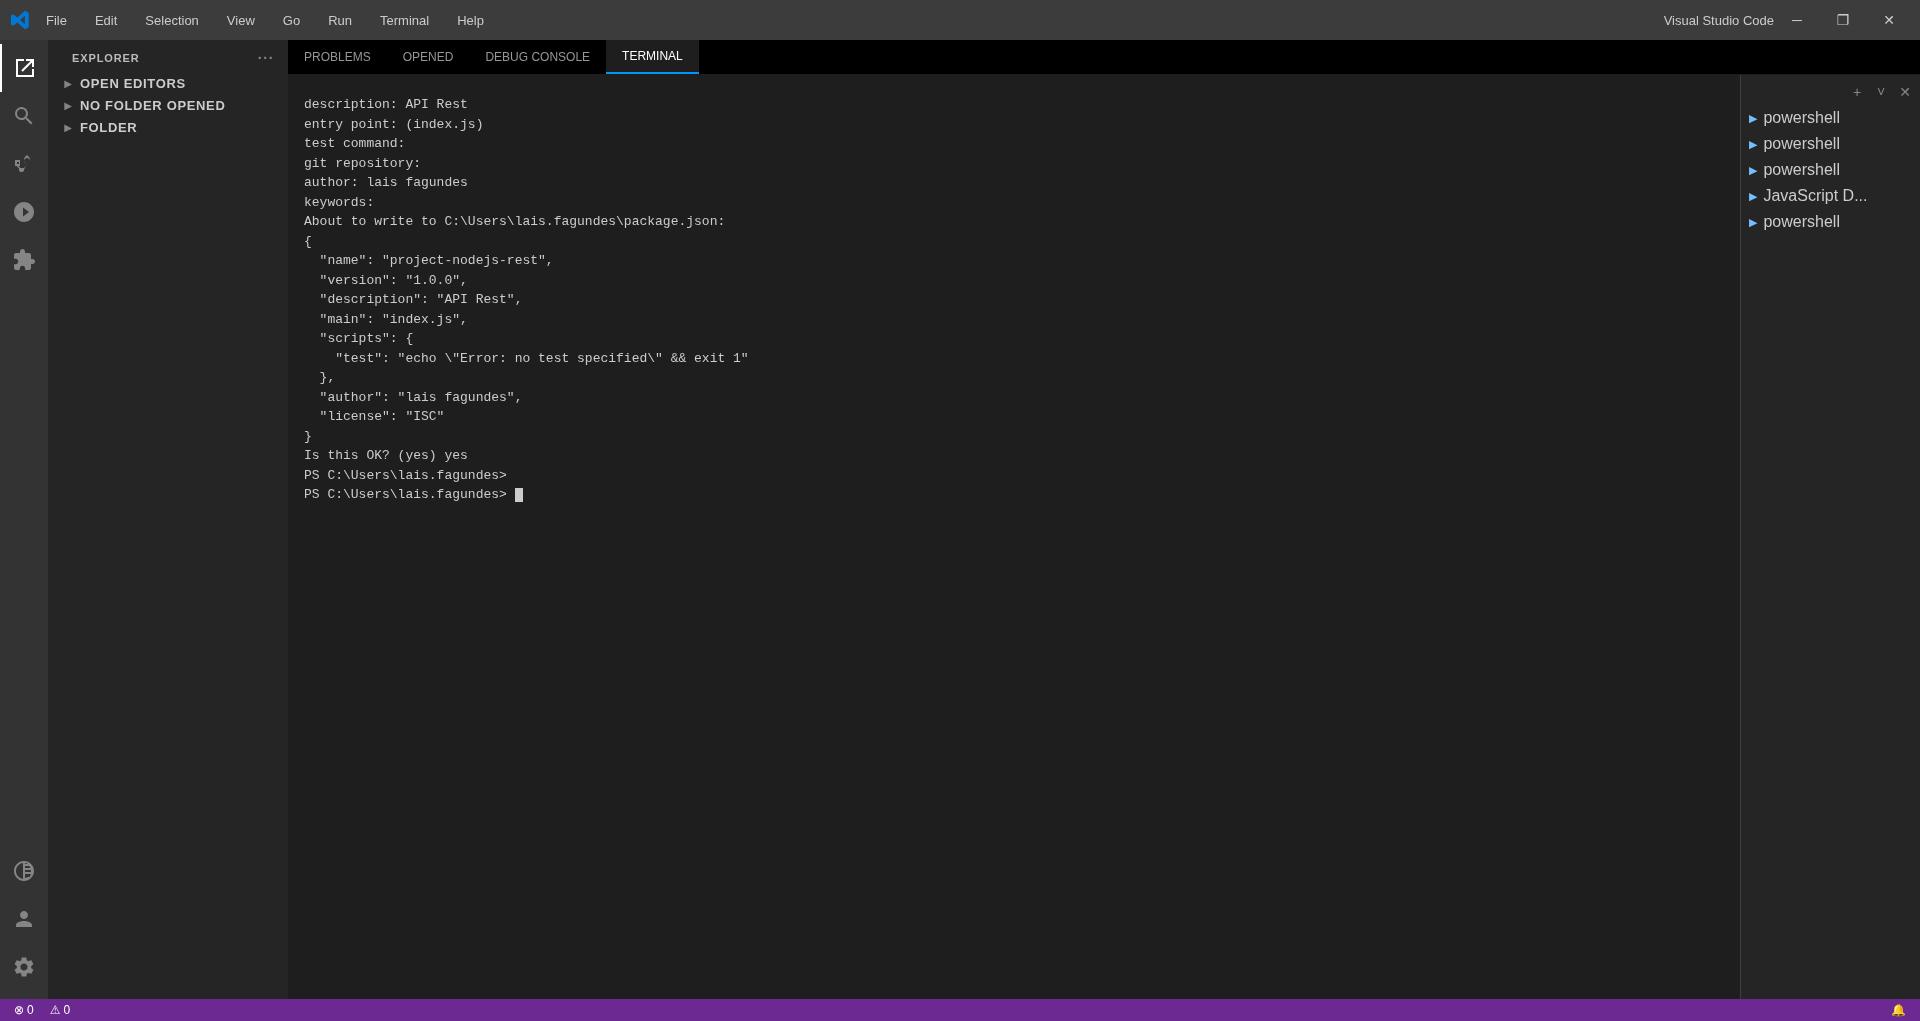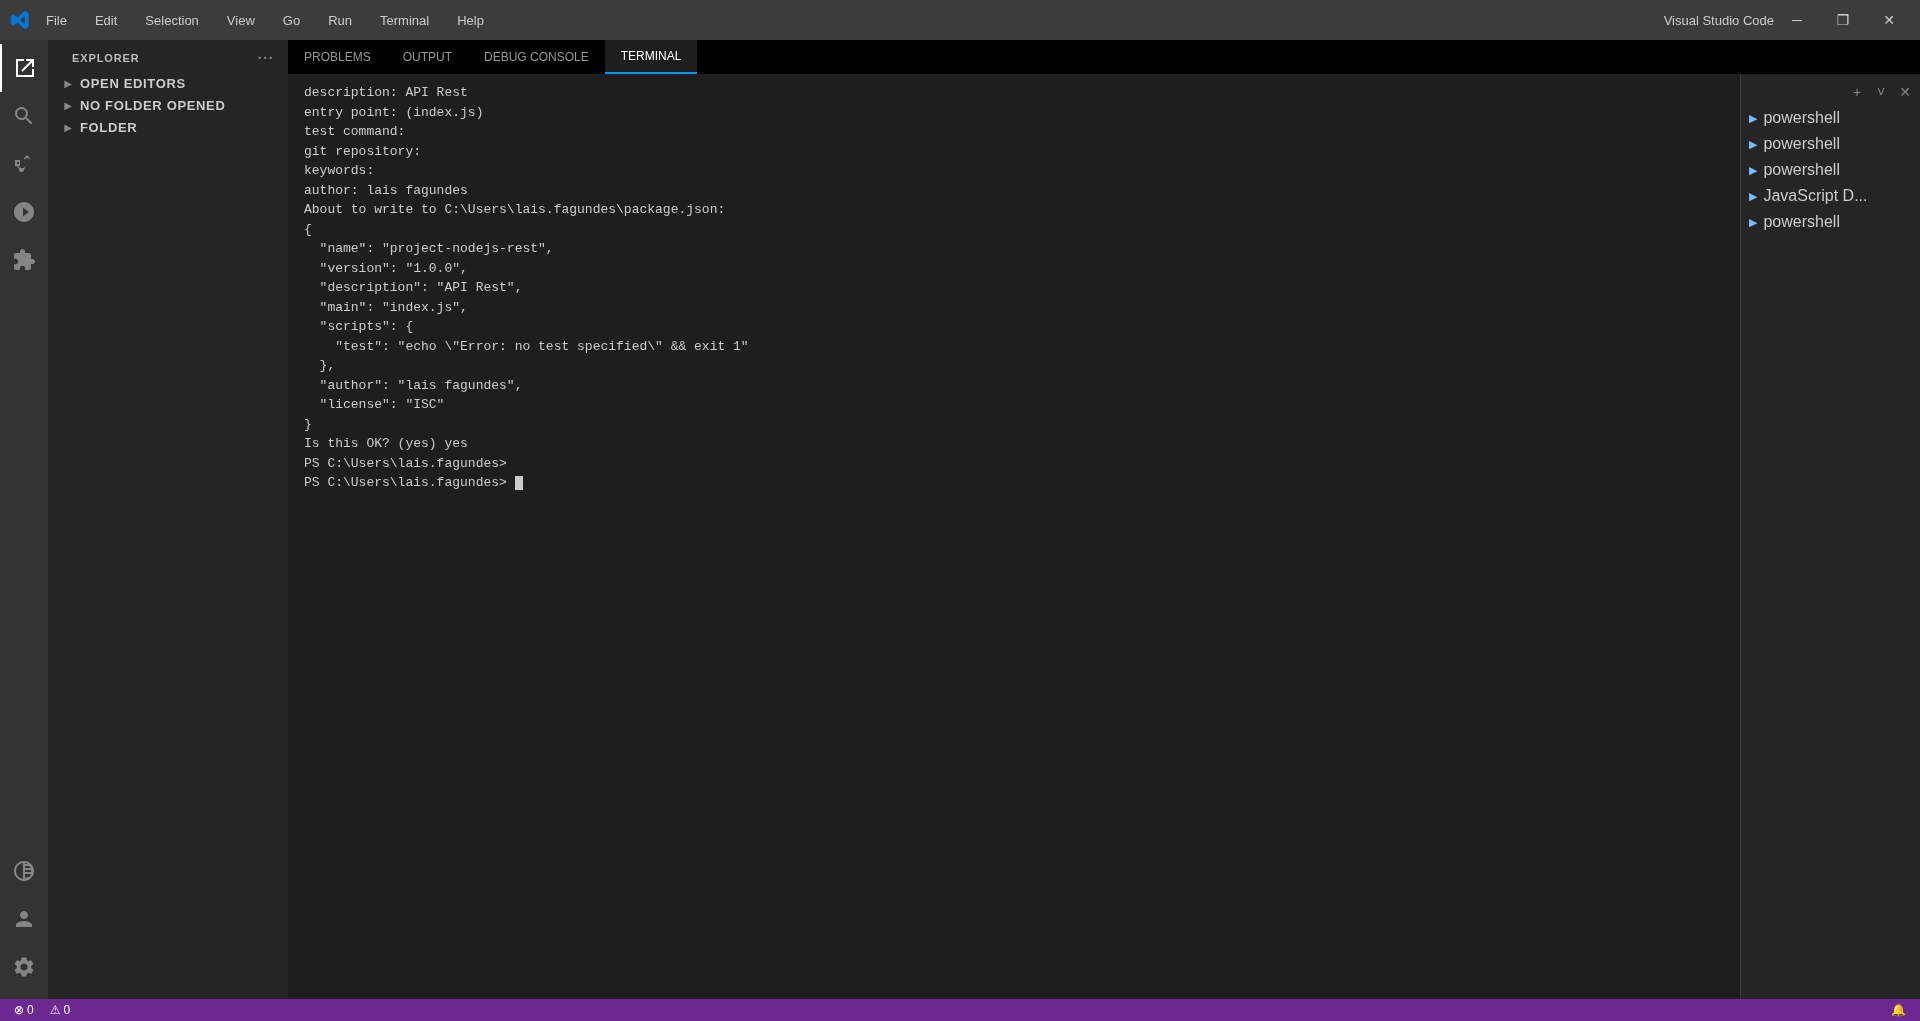--- a/index.html
+++ b/index.html
@@ -197,21 +197,21 @@
     .tab.active-underline {
       color: #ffffff;
       background: #1e1e1e;
       border-bottom: 2px solid #0097fb;
     }
 
     
     #terminal-pane {
       flex: 1;
       background: #1e1e1e;
-      padding: 8px 16px;
+      padding: 20px 16px;
       font-family: 'Consolas', 'Courier New', monospace;
       font-size: 13px;
       color: #cccccc;
       line-height: 1.5;
       overflow-y: auto;
     }
     .terminal-line {
       white-space: pre;
     }
     .terminal-cursor {
@@ -397,35 +397,35 @@
     <div class="sidebar-tree-item">
       <span class="chevron">▶</span>
       <span class="item-label">FOLDER</span>
     </div>
   </div>
 
   <div id="content">
 
     <div id="tab-bar">
       <div class="tab">PROBLEMS</div>
-      <div class="tab">OUTPUT</div>
+      <div class="tab">OPENED</div>
       <div class="tab">DEBUG CONSOLE</div>
       <div class="tab active-underline">TERMINAL</div>
     </div>
 
     <div style="display:flex; flex:1; overflow:hidden;">
 
       <div id="terminal-pane">
 
       <div class="terminal-line">description: API Rest</div>
           <div class="terminal-line">entry point: (index.js)</div>
           <div class="terminal-line">test command:</div>
           <div class="terminal-line">git repository:</div>
+          <div class="terminal-line">author: lais fagundes</div>
           <div class="terminal-line">keywords:</div>
-          <div class="terminal-line">author: lais fagundes</div>
           <div class="terminal-line">About to write to C:\Users\lais.fagundes\package.json:</div>
           <div class="terminal-line"></div>
           <div class="terminal-line">{</div>
           <div class="terminal-line">  "name": "project-nodejs-rest",</div>
           <div class="terminal-line">  "version": "1.0.0",</div>
           <div class="terminal-line">  "description": "API Rest",</div>
           <div class="terminal-line">  "main": "index.js",</div>
           <div class="terminal-line">  "scripts": {</div>
           <div class="terminal-line">    "test": "echo \"Error: no test specified\" &amp;&amp; exit 1"</div>
           <div class="terminal-line">  },</div>

